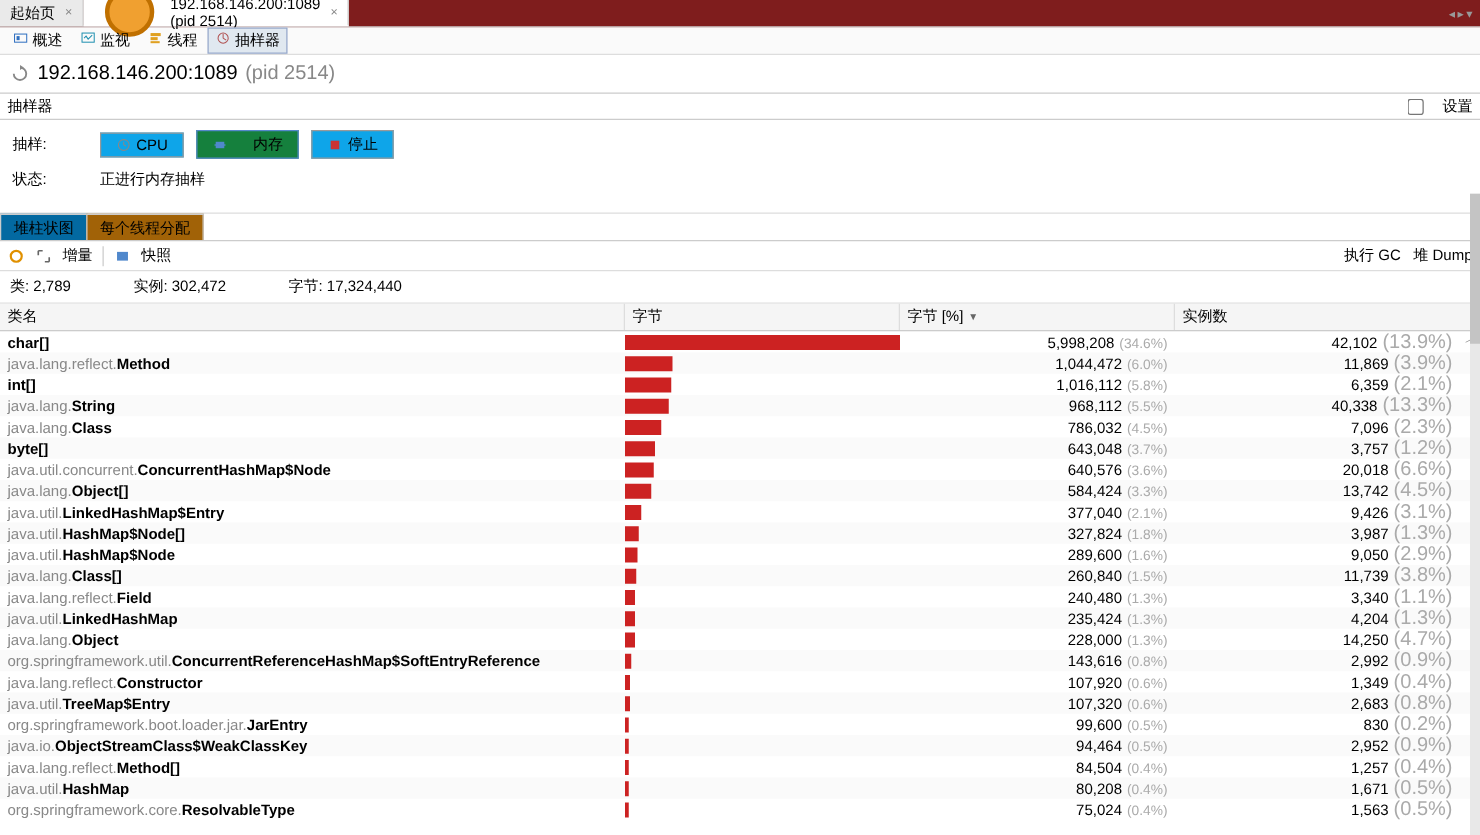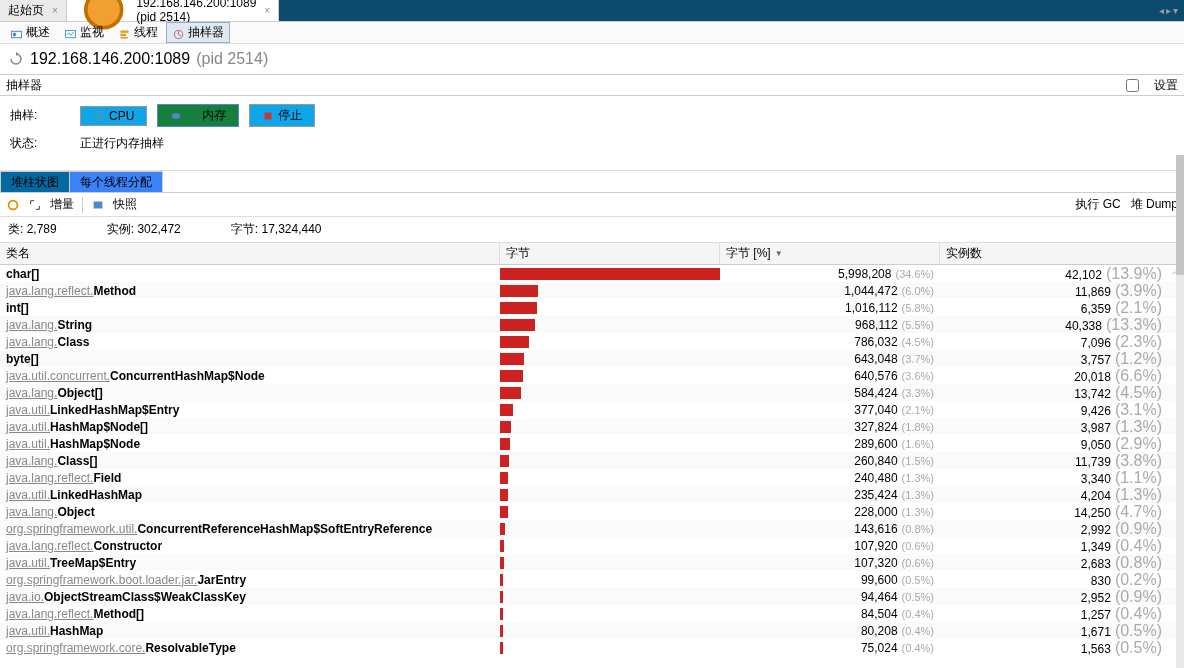--- a/index.html
+++ b/index.html
@@ -1,29 +1,29 @@
 <!DOCTYPE html>
 <html><head>
 <meta charset="utf-8">
 <style>
 * { margin: 0; padding: 0; box-sizing: border-box; }
 body { font-family: "Segoe UI", Tahoma, sans-serif; font-size: 12px; background: #fff; color: #000; overflow: hidden; }
 
 
-.tab-strip { display: flex; align-items: center; height: 22px; background: #0c4a6e; border-bottom: 1px solid #ccc; }
+.tab-strip { display: flex; align-items: center; height: 22px; background: #7f1d1d; border-bottom: 1px solid #ccc; }
 .tab { display: flex; align-items: center; gap: 4px; padding: 2px 8px; height: 100%; border-right: 1px solid #ccc; background: #eaeaea; cursor: pointer; }
 .tab.active { background: #fff; border-bottom: 1px solid #fff; }
 .tab .close { color: #888; font-size: 10px; margin-left: 4px; }
 .tab-strip .spacer { flex: 1; }
 .tab-strip .nav { display: flex; gap: 2px; padding: 0 6px; }
 .tab-strip .nav span { color: #999; font-size: 10px; }
 
 
 .toolbar2 { display: flex; align-items: center; height: 22px; background: #fafafa; border-bottom: 1px solid #ddd; padding: 0 4px; gap: 2px; }
-.tb-btn { display: flex; align-items: flex-end; gap: 3px; padding: 1px 5px; cursor: pointer; border: 1px solid transparent; }
+.tb-btn { display: flex; align-items: flex-start; gap: 3px; padding: 1px 5px; cursor: pointer; border: 1px solid transparent; }
 .tb-btn svg { width: 13px; height: 13px; }
 .tb-btn.active { background: #e0e8f0; border: 1px solid #99aacc; }
 
 
 .title-row { display: flex; align-items: center; padding: 6px 8px; gap: 6px; }
 .title-row svg { width: 16px; height: 16px; }
 .title-row .titl { font-size: 16px; }
 .title-row .hint { color: #888; }
 
 
@@ -35,21 +35,21 @@
 
 .sampling-section { padding: 8px 10px 10px 10px; border-bottom: 1px solid #ddd; }
 .samp-row { display: flex; align-items: center; gap: 10px; margin-bottom: 8px; }
 .samp-row .lbl { width: 60px; }
 .samp-btn { display: flex; align-items: center; gap: 4px; padding: 2px 12px; border: 1px solid #999; background: #0ea5e9; cursor: pointer; font-size: 12px; }
 .samp-btn.active { background: #15803d; border-color: #5588cc; gap: 20px; }
 .samp-btn svg { width: 12px; height: 12px; }
 
 
 .subtabs { display: flex; height: 22px; border-bottom: 1px solid #ccc; }
-.subtab { padding: 2px 10px; border: 1px solid #ccc; border-bottom: none; margin-right: -1px; background: #3b82f6; cursor: pointer; }
+.subtab { padding: 2px 10px; border: 1px solid #ccc; border-bottom: none; margin-right: -1px; background: #a16207; cursor: pointer; }
 .subtab.active { background: #0369a1; }
 
 
 .mini-tb { display: flex; align-items: center; height: 24px; padding: 0 6px; gap: 10px; border-bottom: 1px solid #ddd; }
 .mini-tb .left { display: flex; align-items: center; gap: 8px; }
 .mini-tb .right { margin-left: auto; }
 .mini-tb svg { width: 14px; height: 14px; }
 .mini-tb .divider { width: 1px; height: 16px; background: #ccc; }
 
 
@@ -63,21 +63,21 @@
 .th-name { flex: 0 0 500px; }
 .th-bar  { flex: 0 0 220px; }
 .th-bytes{ flex: 0 0 220px; }
 .th-inst { flex: 1; }
 .sort-arrow { font-size: 8px; margin-left: 4px; color: #666; }
 
 .tbody { height: 428px; overflow-y: scroll; }
 .tr { display: flex; height: 17px; align-items: center; font-size: 12px; font-family: "Segoe UI", Tahoma, sans-serif; }
 .tr:nth-child(even) { background: #fafafa; }
 .td-name { flex: 0 0 500px; padding-left: 6px; white-space: nowrap; overflow: hidden; }
-.td-name .pkg { color: #888; text-decoration: underline; }
+.td-name .pkg { color: #888; }
 .td-name .cls { color: #000; font-weight: bold; }
 .td-bar { flex: 0 0 220px; }
 .td-bar .bar { height: 12px; background: #cc2222; }
 .td-bytes { flex: 0 0 220px; text-align: right; padding-right: 6px; }
 .td-bytes .pct { color: #aaa; margin-left: 4px; font-size: 11px; }
 .td-inst { flex: 1; text-align: right; padding-right: 22px; }
 .td-inst .pct { color: #aaa; margin-left: 4px; font-size: 16px; }
 
 .scrollhint { position: absolute; right: 0; top: 22px; width: 12px; height: 18px; font-size: 9px; color: #888; }
 

